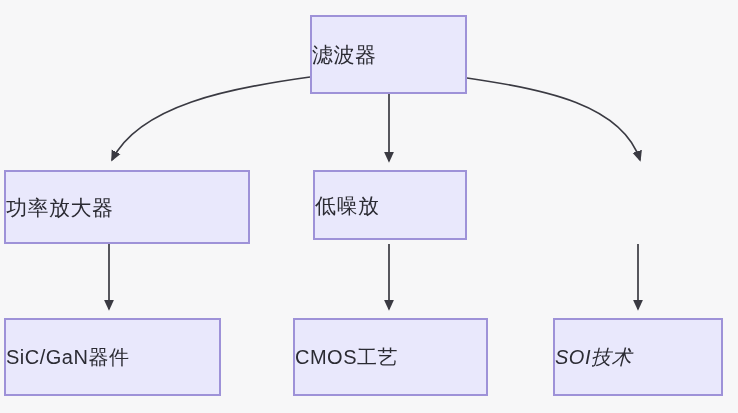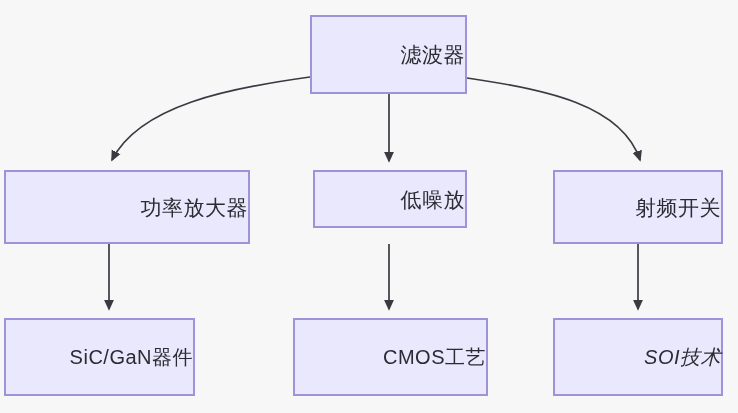--- a/index.html
+++ b/index.html
@@ -27,21 +27,21 @@
     height: 413px;
     pointer-events: none;
   }
   .node {
     position: absolute;
     box-sizing: border-box;
     background: #e9e8fc;
     border: 2px solid #9e92d8;
     display: flex;
     align-items: center;
-    justify-content: flex-end;
+    justify-content: flex-start;
     color: #2b2b33;
     letter-spacing: 0.5px;
     z-index: 2;
   }
   .node-label {
     font-size: 21px;
     line-height: 1;
     white-space: nowrap;
   }
   
@@ -55,34 +55,33 @@
   #node-pa {
     left: 4px;
     top: 170px;
     width: 246px;
     height: 74px;
   }
   #node-lna {
     left: 313px;
     top: 170px;
     width: 154px;
-    height: 58px;
-    padding-left: 8px;
+    height: 70px;
   }
   #node-rfsw {
     left: 553px;
     top: 170px;
     width: 170px;
     height: 74px;
   }
   
   #node-sicgan {
     left: 4px;
     top: 318px;
-    width: 191px;
+    width: 217px;
     height: 78px;
   }
   #node-cmos {
     left: 293px;
     top: 318px;
     width: 195px;
     height: 78px;
   }
   #node-soi {
     left: 553px;
@@ -127,23 +126,20 @@
   </div>
 
   <div class="node" id="node-pa">
     <span class="node-label">功率放大器</span>
   </div>
 
   <div class="node" id="node-lna">
     <span class="node-label">低噪放</span>
   </div>
 
-  <div class="node" id="node-rfsw">
-    <span class="node-label">射频开关</span>
-  </div>
 
   <div class="node" id="node-sicgan">
     <span class="node-label">SiC/GaN器件</span>
   </div>
 
   <div class="node" id="node-cmos">
     <span class="node-label">CMOS工艺</span>
   </div>
 
   <div class="node" id="node-soi">

